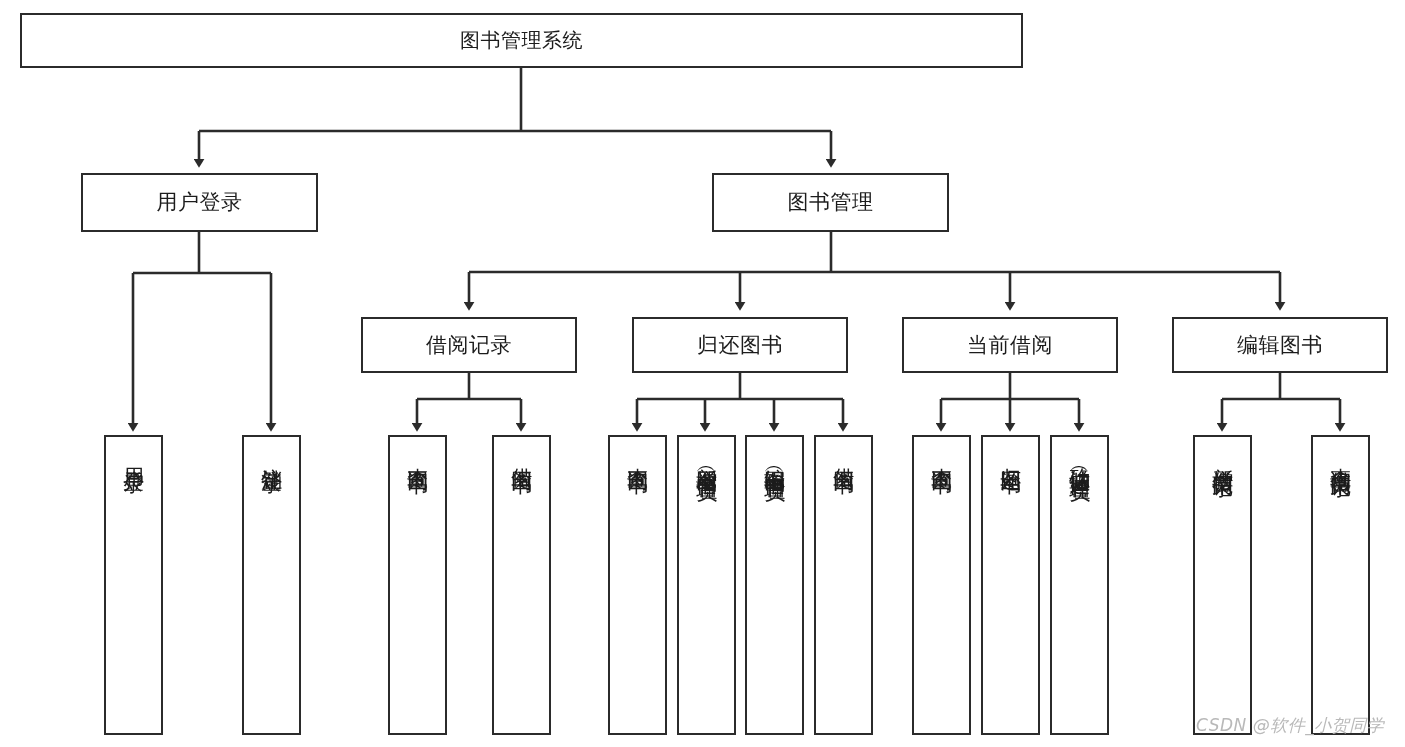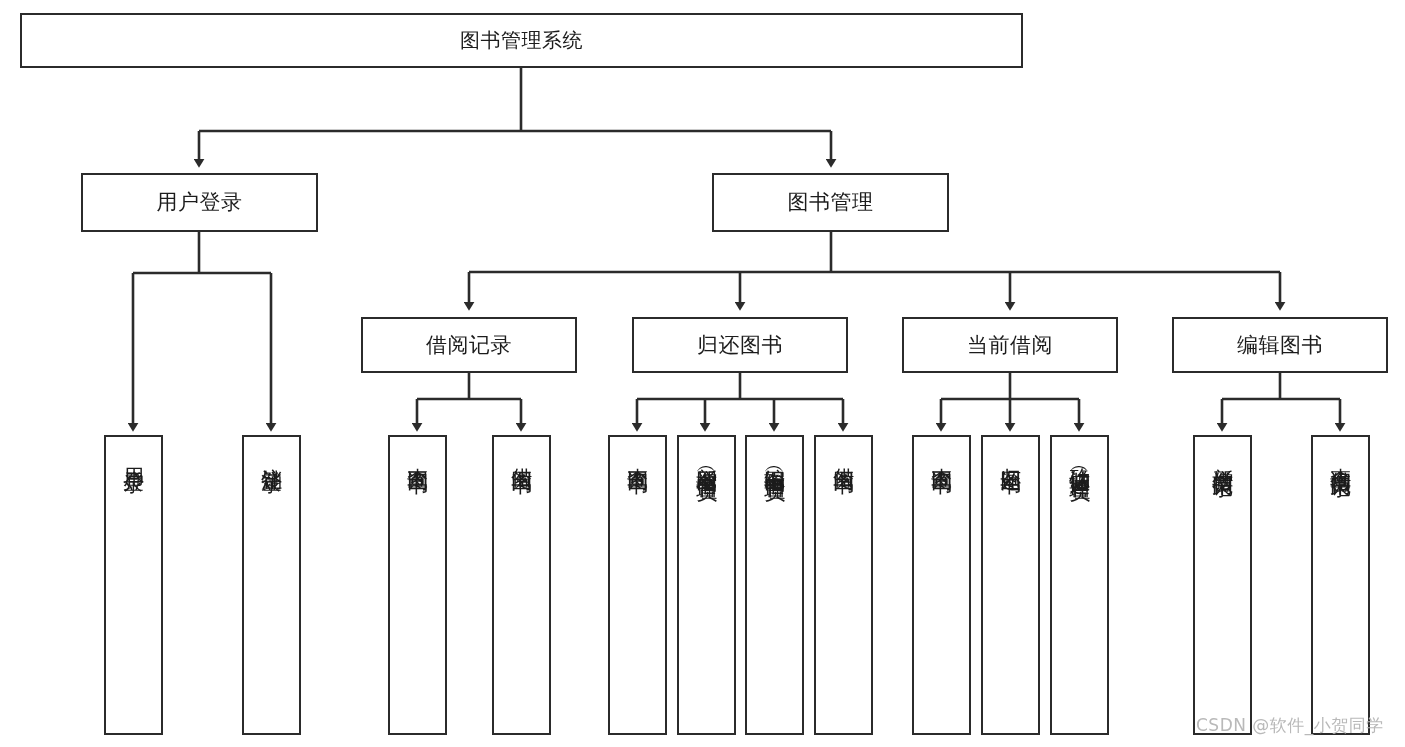--- a/index.html
+++ b/index.html
@@ -61,20 +61,21 @@
   }
   .node.root .label { font-size: 20px; }
 
   .watermark {
     position: absolute;
     font-size: 17px;
     color: #b9b9b9;
     white-space: nowrap;
     z-index: 6;
     letter-spacing: 0.5px;
+    font-style: italic;
   }
 </style>
 </head>
 <body>
 
 <div id="canvas">
 
   <svg id="edges" viewBox="0 0 1405 747" width="1405" height="747" xmlns="http://www.w3.org/2000/svg">
     <defs>
       <marker id="arrowhead" markerWidth="9" markerHeight="11" refX="1.2" refY="5.5" orient="auto" markerUnits="userSpaceOnUse">

